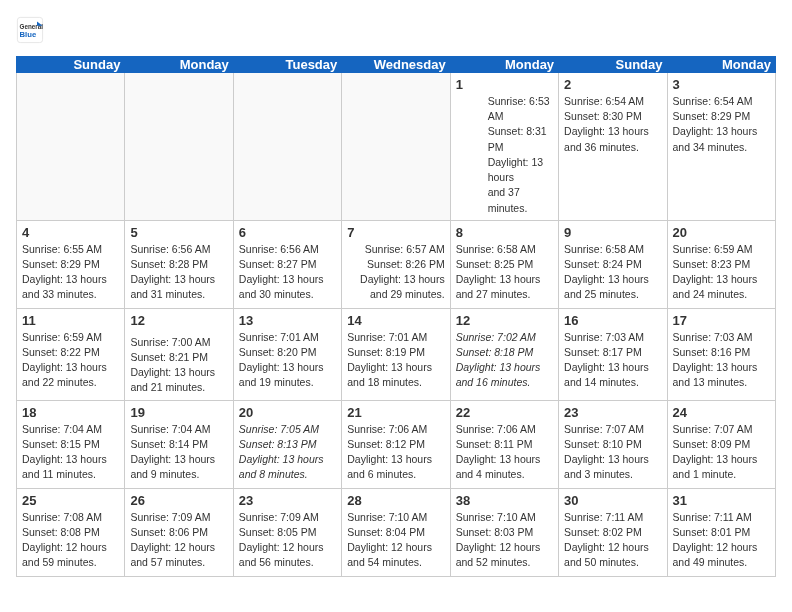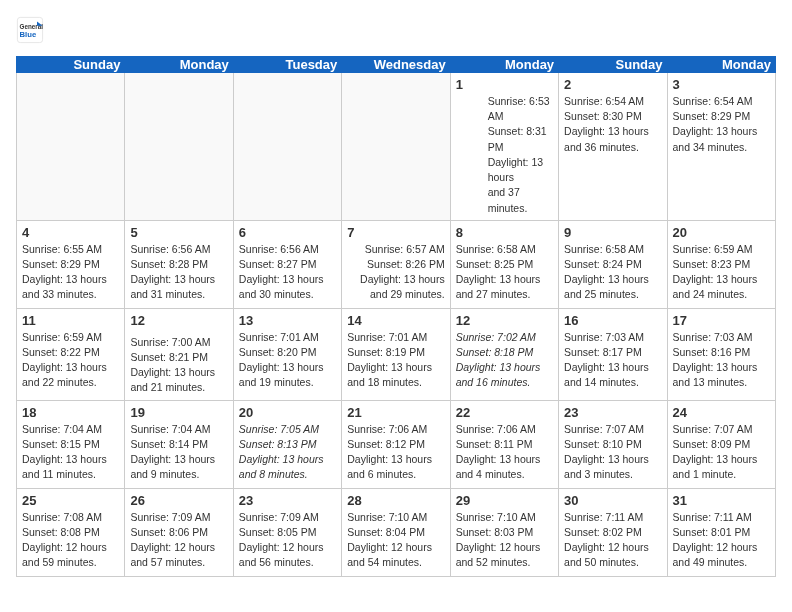--- a/index.html
+++ b/index.html
@@ -315,21 +315,21 @@
 and 56 minutes.</div>
         </td>
         <td>
           <span class="day-number">28</span>
           <div class="day-info" style="white-space: pre-line;">Sunrise: 7:10 AM
 Sunset: 8:04 PM
 Daylight: 12 hours
 and 54 minutes.</div>
         </td>
         <td>
-          <span class="day-number">29</span>
+          <span class="day-number">38</span>
           <div class="day-info" style="white-space: pre-line;">Sunrise: 7:10 AM
 Sunset: 8:03 PM
 Daylight: 12 hours
 and 52 minutes.</div>
         </td>
         <td>
           <span class="day-number">30</span>
           <div class="day-info" style="white-space: pre-line;">Sunrise: 7:11 AM
 Sunset: 8:02 PM
 Daylight: 12 hours

